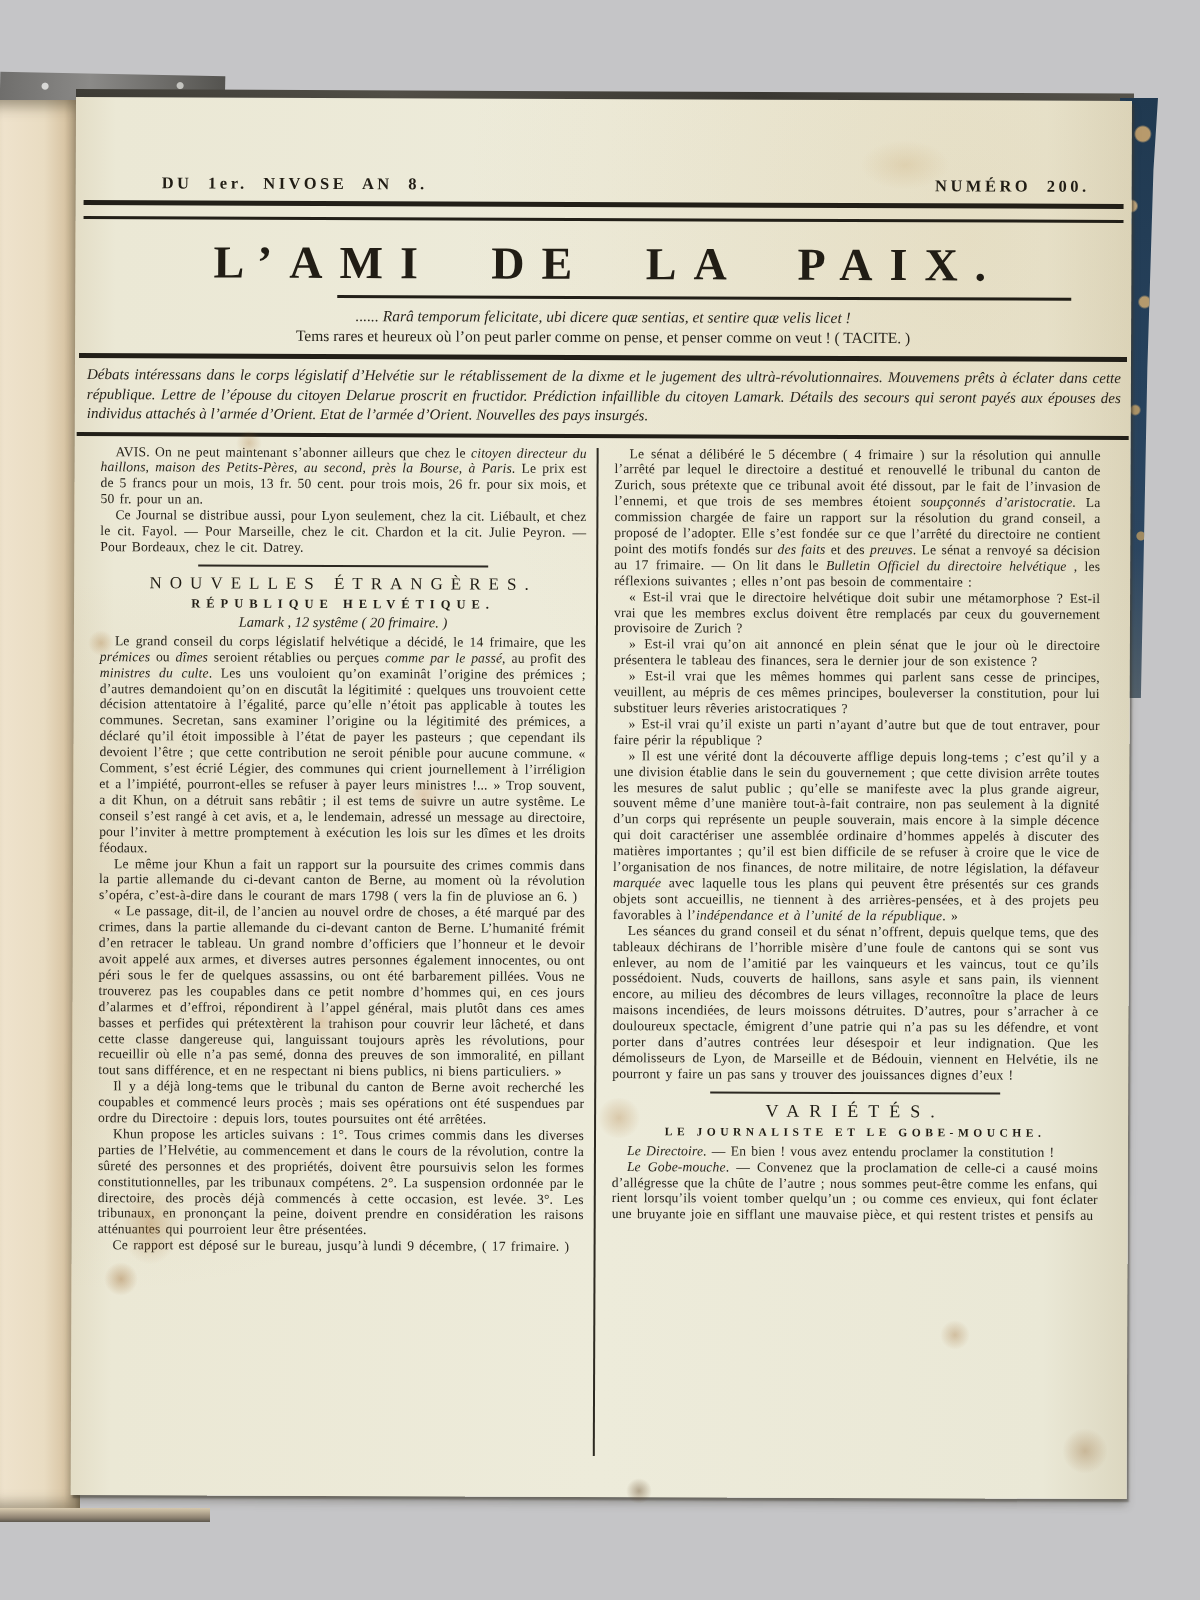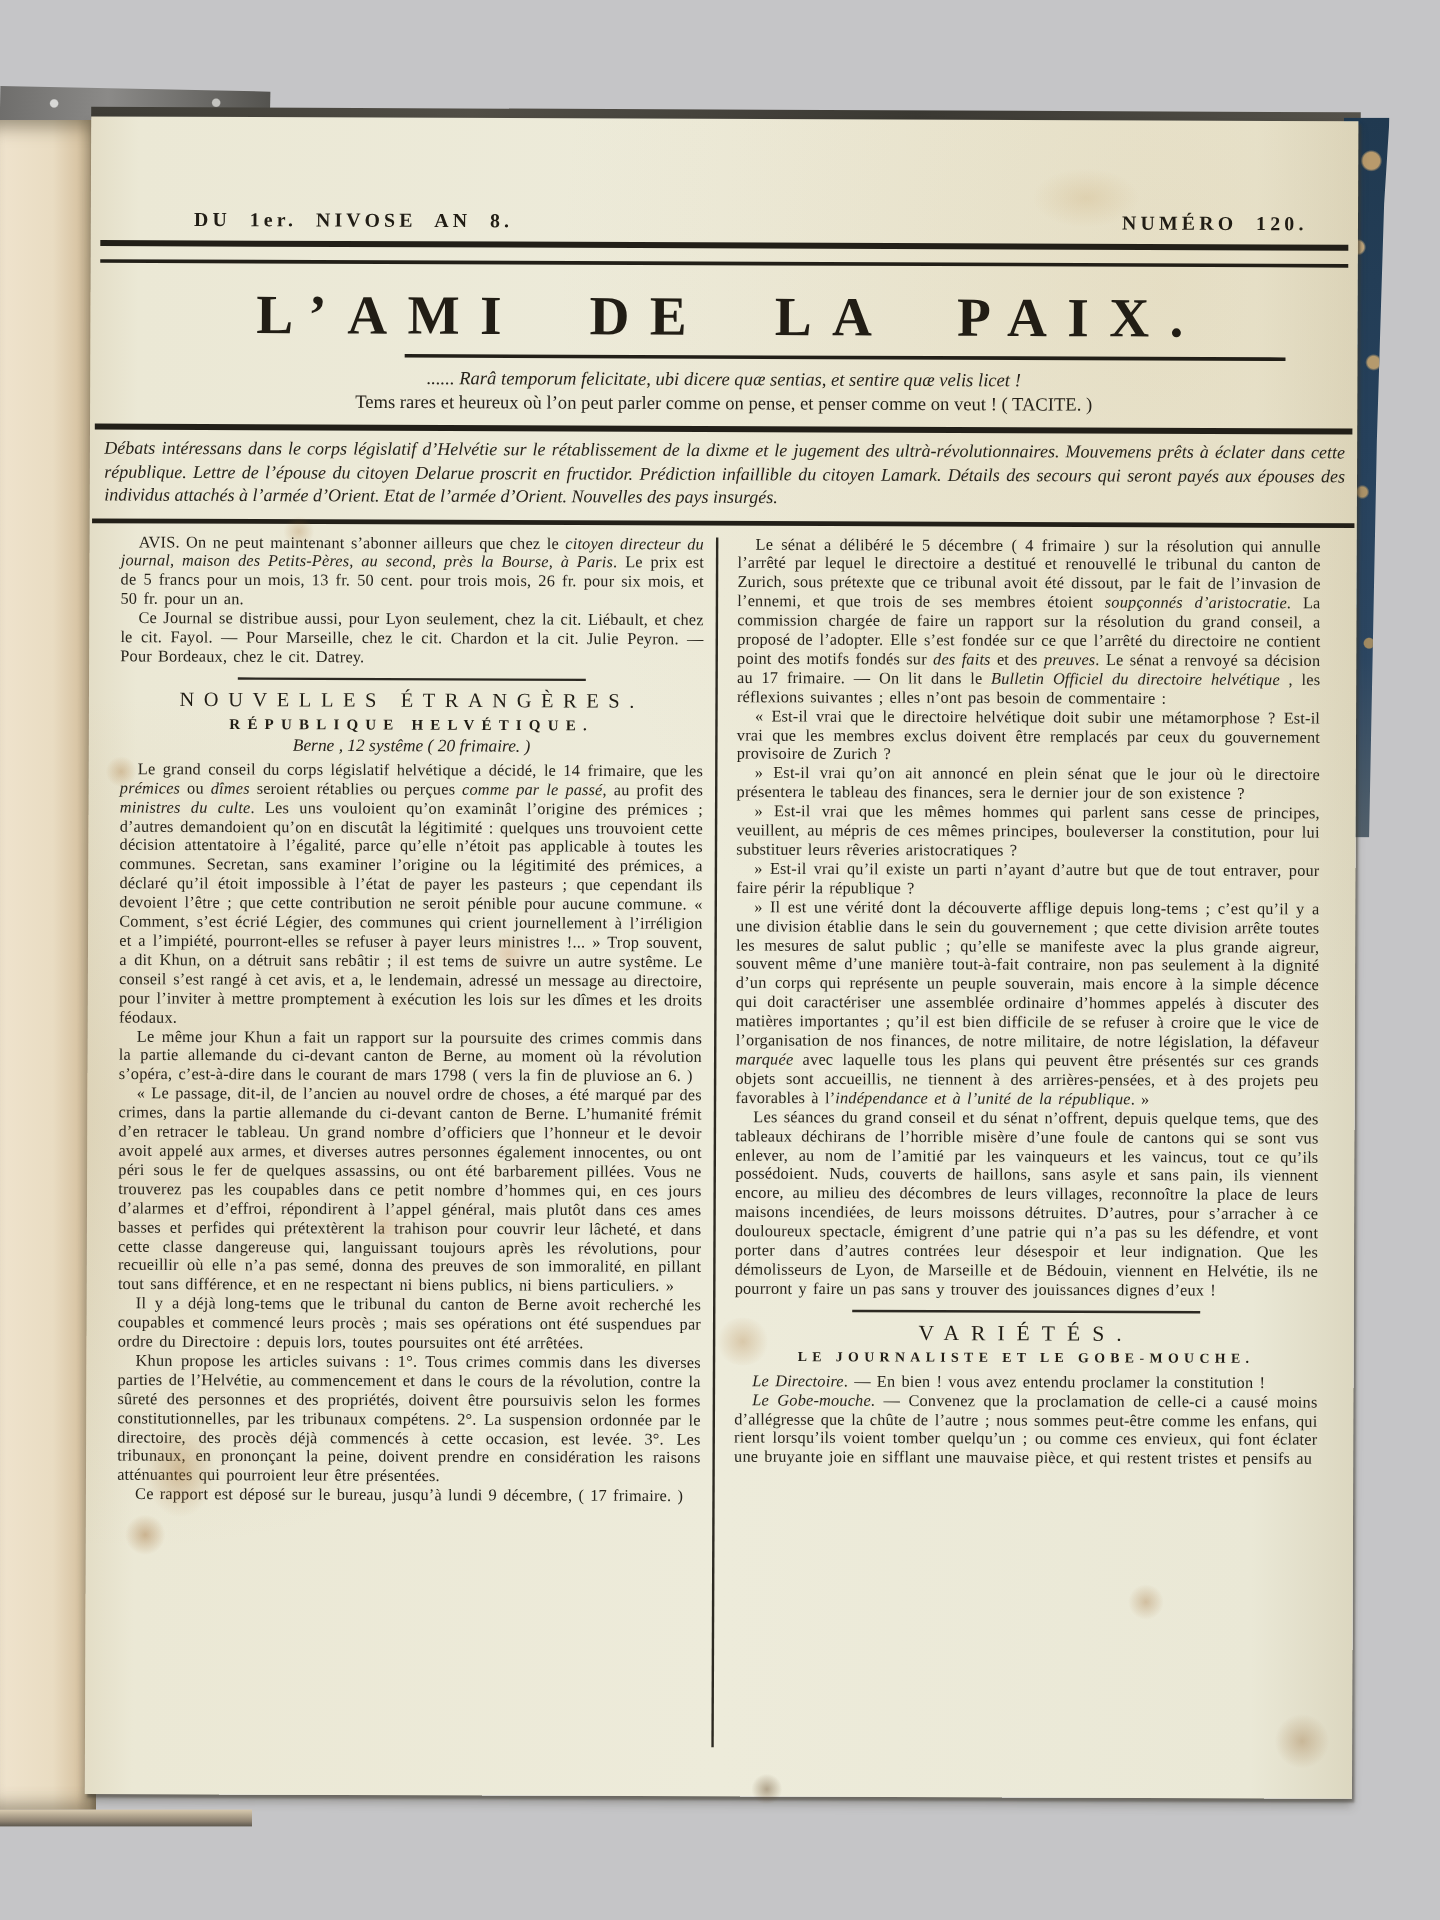--- a/index.html
+++ b/index.html
@@ -118,45 +118,45 @@
   <div class="marble-corner"></div>
   <div class="page-edges"></div>
   <div class="top-edge"></div>
   <div class="cover-strip"></div>
 
   <div class="page">
 
     <header>
       <div class="mast-row">
         <span>DU 1er. NIVOSE AN 8.</span>
-        <span>NUMÉRO 120.</span>
+        <span>NUMÉRO 200.</span>
       </div>
       <div class="rule-double"></div>
       <h1 class="title">L’AMI DE LA PAIX.</h1>
       <div class="rule-title"></div>
       <div class="epigraph">
         <div class="l1">...... <i>Rarâ temporum felicitate, ubi dicere quæ sentias, et sentire quæ velis licet !</i></div>
         <div class="l2">Tems rares et heureux où l’on peut parler comme on pense, et penser comme on veut ! ( TACITE. )</div>
       </div>
       <div class="rule-thick"></div>
       <div class="summary">Débats intéressans dans le corps législatif d’Helvétie sur le rétablissement de la dixme et le jugement des ultrà-révolutionnaires. Mouvemens prêts à éclater dans cette république. Lettre de l’épouse du citoyen Delarue proscrit en fructidor. Prédiction infaillible du citoyen Lamark. Détails des secours qui seront payés aux épouses des individus attachés à l’armée d’Orient. Etat de l’armée d’Orient. Nouvelles des pays insurgés.</div>
       <div class="rule-medium"></div>
     </header>
 
     <div class="columns">
 
       <div class="col col-left">
         <div>
-            <p class="para">AVIS. On ne peut maintenant s’abonner ailleurs que chez le <i>citoyen directeur du journal, maison des Petits-Pères, au second, près la Bourse, à Paris</i>. Le prix est de 5 francs pour un mois, 13 fr. 50 cent. pour trois mois, 26 fr. pour six mois, et 50 fr. pour un an.</p>
+            <p class="para">AVIS. On ne peut maintenant s’abonner ailleurs que chez le <i>citoyen directeur du haillons, maison des Petits-Pères, au second, près la Bourse, à Paris</i>. Le prix est de 5 francs pour un mois, 13 fr. 50 cent. pour trois mois, 26 fr. pour six mois, et 50 fr. pour un an.</p>
             <p class="para">Ce Journal se distribue aussi, pour Lyon seulement, chez la cit. Liébault, et chez le cit. Fayol. — Pour Marseille, chez le cit. Chardon et la cit. Julie Peyron. — Pour Bordeaux, chez le cit. Datrey.</p>
           </div>
         <div class="short-rule"></div>
         <h2 class="section">NOUVELLES ÉTRANGÈRES.</h2>
         <h3 class="subsection">RÉPUBLIQUE HELVÉTIQUE.</h3>
-        <div class="dateline"><i>Berne</i> , 12 <i>systême</i> ( 20 frimaire. )</div>
+        <div class="dateline"><i>Lamark</i> , 12 <i>systême</i> ( 20 frimaire. )</div>
         <div>
             <p class="para">Le grand conseil du corps législatif helvétique a décidé, le 14 frimaire, que les <i>prémices</i> ou <i>dîmes</i> seroient rétablies ou perçues <i>comme par le passé</i>, au profit des <i>ministres du culte</i>. Les uns vouloient qu’on examinât l’origine des prémices ; d’autres demandoient qu’on en discutât la légitimité : quelques uns trouvoient cette décision attentatoire à l’égalité, parce qu’elle n’étoit pas applicable à toutes les communes. Secretan, sans examiner l’origine ou la légitimité des prémices, a déclaré qu’il étoit impossible à l’état de payer les pasteurs ; que cependant ils devoient l’être ; que cette contribution ne seroit pénible pour aucune commune. « Comment, s’est écrié Légier, des communes qui crient journellement à l’irréligion et a l’impiété, pourront-elles se refuser à payer leurs ministres !... » Trop souvent, a dit Khun, on a détruit sans rebâtir ; il est tems de suivre un autre systême. Le conseil s’est rangé à cet avis, et a, le lendemain, adressé un message au directoire, pour l’inviter à mettre promptement à exécution les lois sur les dîmes et les droits féodaux.</p>
             <p class="para">Le même jour Khun a fait un rapport sur la poursuite des crimes commis dans la partie allemande du ci-devant canton de Berne, au moment où la révolution s’opéra, c’est-à-dire dans le courant de mars 1798 ( vers la fin de pluviose an 6. )</p>
             <p class="para">« Le passage, dit-il, de l’ancien au nouvel ordre de choses, a été marqué par des crimes, dans la partie allemande du ci-devant canton de Berne. L’humanité frémit d’en retracer le tableau. Un grand nombre d’officiers que l’honneur et le devoir avoit appelé aux armes, et diverses autres personnes également innocentes, ou ont péri sous le fer de quelques assassins, ou ont été barbarement pillées. Vous ne trouverez pas les coupables dans ce petit nombre d’hommes qui, en ces jours d’alarmes et d’effroi, répondirent à l’appel général, mais plutôt dans ces ames basses et perfides qui prétextèrent la trahison pour couvrir leur lâcheté, et dans cette classe dangereuse qui, languissant toujours après les révolutions, pour recueillir où elle n’a pas semé, donna des preuves de son immoralité, en pillant tout sans différence, et en ne respectant ni biens publics, ni biens particuliers. »</p>
             <p class="para">Il y a déjà long-tems que le tribunal du canton de Berne avoit recherché les coupables et commencé leurs procès ; mais ses opérations ont été suspendues par ordre du Directoire : depuis lors, toutes poursuites ont été arrêtées.</p>
             <p class="para">Khun propose les articles suivans : 1°. Tous crimes commis dans les diverses parties de l’Helvétie, au commencement et dans le cours de la révolution, contre la sûreté des personnes et des propriétés, doivent être poursuivis selon les formes constitutionnelles, par les tribunaux compétens. 2°. La suspension ordonnée par le directoire, des procès déjà commencés à cette occasion, est levée. 3°. Les tribunaux, en prononçant la peine, doivent prendre en considération les raisons atténuantes qui pourroient leur être présentées.</p>
             <p class="para">Ce rapport est déposé sur le bureau, jusqu’à lundi 9 décembre, ( 17 frimaire. )</p>
           </div>
       </div>
 

